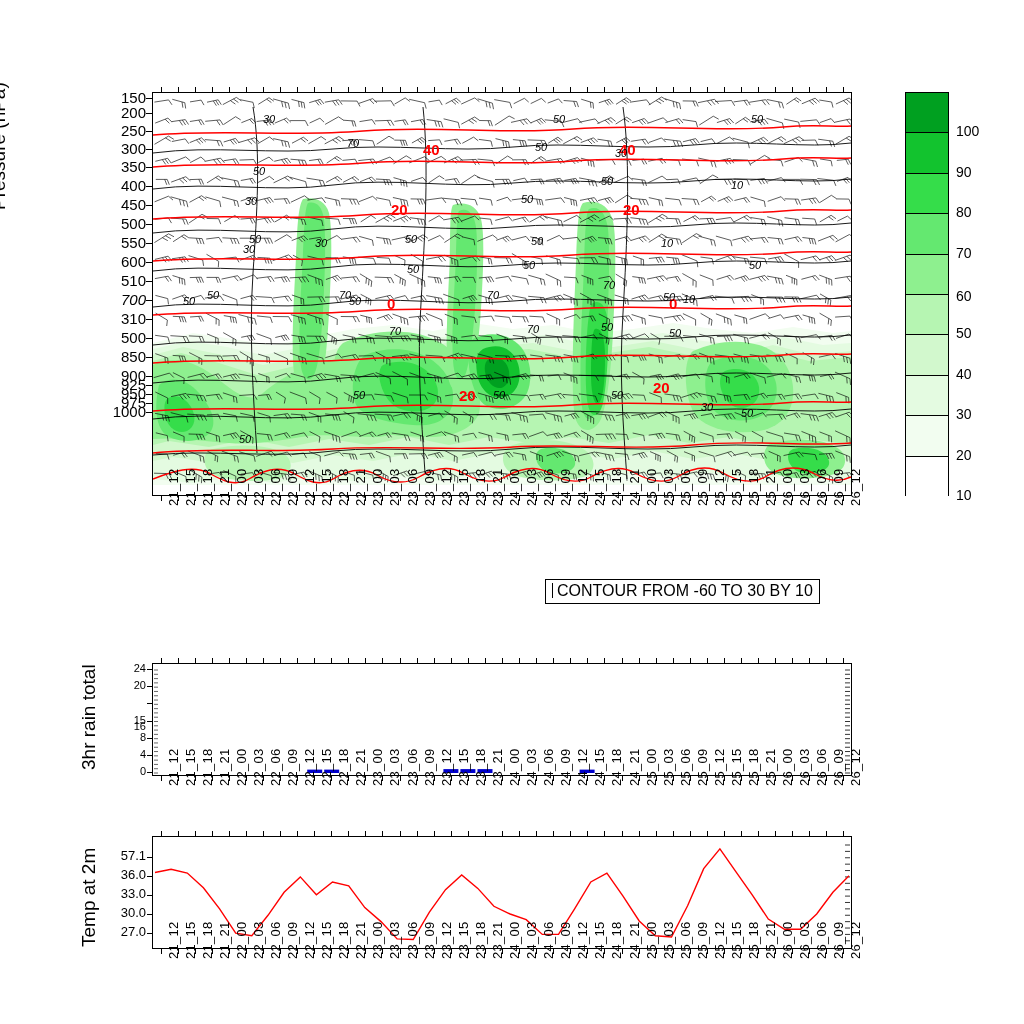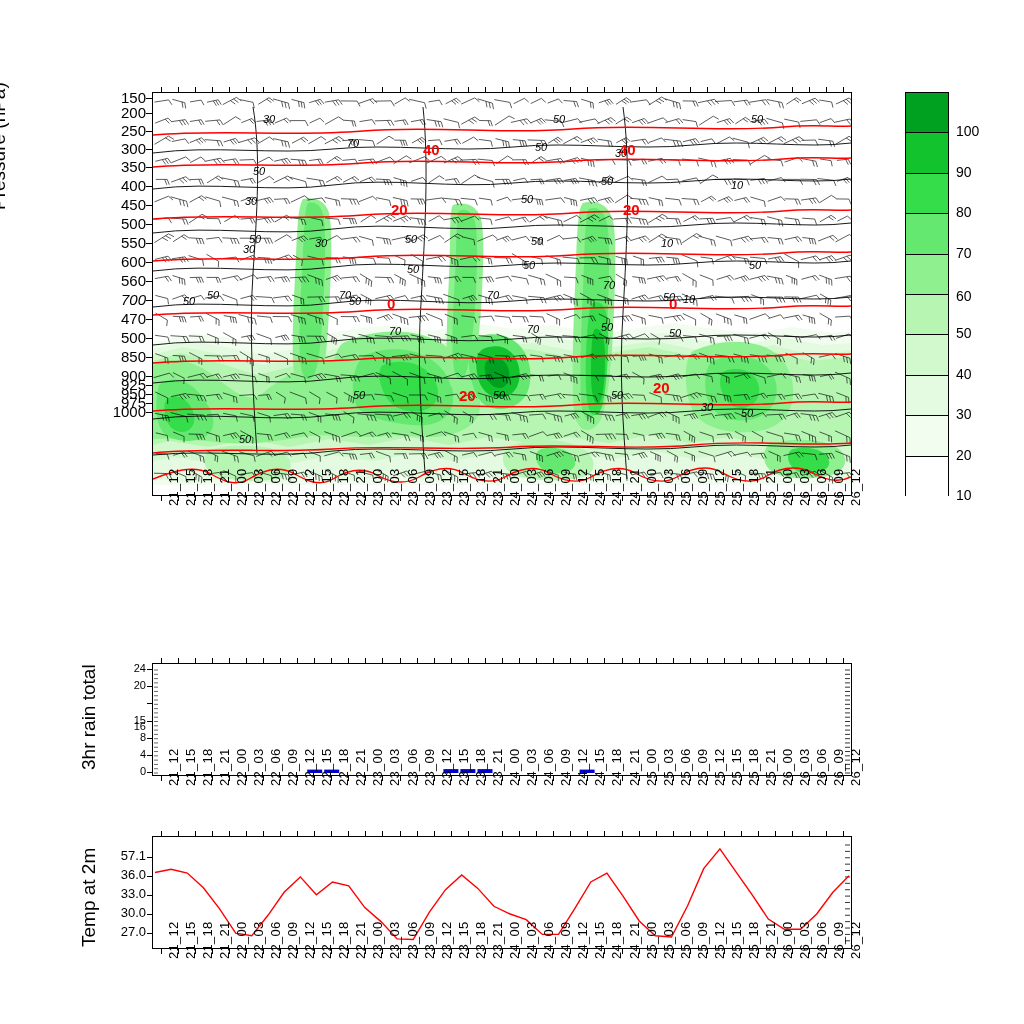--- a/index.html
+++ b/index.html
@@ -1144,25 +1144,25 @@
       <div class="ytick-main" style="left: 104px; width: 42px; top: 177px;">400</div>
       <div style="position: absolute; background: rgb(0, 0, 0); height: 1px; width: 6px; left: 146px; top: 186px;"></div>
       <div class="ytick-main" style="left: 104px; width: 42px; top: 196px;">450</div>
       <div style="position: absolute; background: rgb(0, 0, 0); height: 1px; width: 6px; left: 146px; top: 205px;"></div>
       <div class="ytick-main" style="left: 104px; width: 42px; top: 215px;">500</div>
       <div style="position: absolute; background: rgb(0, 0, 0); height: 1px; width: 6px; left: 146px; top: 224px;"></div>
       <div class="ytick-main" style="left: 104px; width: 42px; top: 234px;">550</div>
       <div style="position: absolute; background: rgb(0, 0, 0); height: 1px; width: 6px; left: 146px; top: 243px;"></div>
       <div class="ytick-main" style="left: 104px; width: 42px; top: 253px;">600</div>
       <div style="position: absolute; background: rgb(0, 0, 0); height: 1px; width: 6px; left: 146px; top: 262px;"></div>
-      <div class="ytick-main" style="left: 104px; width: 42px; top: 272px;">560</div>
+      <div class="ytick-main" style="left: 104px; width: 42px; top: 272px;">510</div>
       <div style="position: absolute; background: rgb(0, 0, 0); height: 1px; width: 6px; left: 146px; top: 281px;"></div>
       <div class="ytick-main" style="left: 104px; width: 42px; top: 291px; font-style: italic;">700</div>
       <div style="position: absolute; background: rgb(0, 0, 0); height: 1px; width: 6px; left: 146px; top: 300px;"></div>
-      <div class="ytick-main" style="left: 104px; width: 42px; top: 310px;">470</div>
+      <div class="ytick-main" style="left: 104px; width: 42px; top: 310px;">310</div>
       <div style="position: absolute; background: rgb(0, 0, 0); height: 1px; width: 6px; left: 146px; top: 319px;"></div>
       <div class="ytick-main" style="left: 104px; width: 42px; top: 329px;">500</div>
       <div style="position: absolute; background: rgb(0, 0, 0); height: 1px; width: 6px; left: 146px; top: 338px;"></div>
       <div class="ytick-main" style="left: 104px; width: 42px; top: 348px;">850</div>
       <div style="position: absolute; background: rgb(0, 0, 0); height: 1px; width: 6px; left: 146px; top: 357px;"></div>
       <div class="ytick-main" style="left: 104px; width: 42px; top: 367px;">900</div>
       <div style="position: absolute; background: rgb(0, 0, 0); height: 1px; width: 6px; left: 146px; top: 376px;"></div>
       <div class="ytick-main" style="left: 104px; width: 42px; top: 376px;">925</div>
       <div style="position: absolute; background: rgb(0, 0, 0); height: 1px; width: 6px; left: 146px; top: 385px;"></div>
       <div class="ytick-main" style="left: 104px; width: 42px; top: 385px;">950</div>
@@ -1316,20 +1316,21 @@
       <div class="cb-label" style="top: 204.2px;">80</div>
       <div class="cb-label" style="top: 244.6px;">70</div>
       <div class="cb-label" style="top: 288px;">60</div>
       <div class="cb-label" style="top: 325.4px;">50</div>
       <div class="cb-label" style="top: 365.8px;">40</div>
       <div class="cb-label" style="top: 406.2px;">30</div>
       <div class="cb-label" style="top: 446.6px;">20</div>
       <div class="cb-label" style="top: 487px;">10</div>
     </div>
 
+  <div id="contour-note"><span class="bar"></span><span>CONTOUR FROM -60 TO 30 BY 10</span></div>
 
   <div id="rain-panel">
     <svg id="rain-svg" width="698" height="111" viewBox="0 0 698 111" xmlns="http://www.w3.org/2000/svg">
         <line x1="697" x2="692" y1="109" y2="109" stroke="#000" stroke-width="0.8"></line>
         <line x1="1" x2="5" y1="109" y2="109" stroke="#000" stroke-width="0.6"></line>
         <line x1="697" x2="692" y1="104.70833333333333" y2="104.70833333333333" stroke="#000" stroke-width="0.8"></line>
         <line x1="1" x2="5" y1="104.70833333333333" y2="104.70833333333333" stroke="#000" stroke-width="0.6"></line>
         <line x1="697" x2="692" y1="100.41666666666667" y2="100.41666666666667" stroke="#000" stroke-width="0.8"></line>
         <line x1="1" x2="5" y1="100.41666666666667" y2="100.41666666666667" stroke="#000" stroke-width="0.6"></line>
         <line x1="697" x2="692" y1="96.125" y2="96.125" stroke="#000" stroke-width="0.8"></line>

